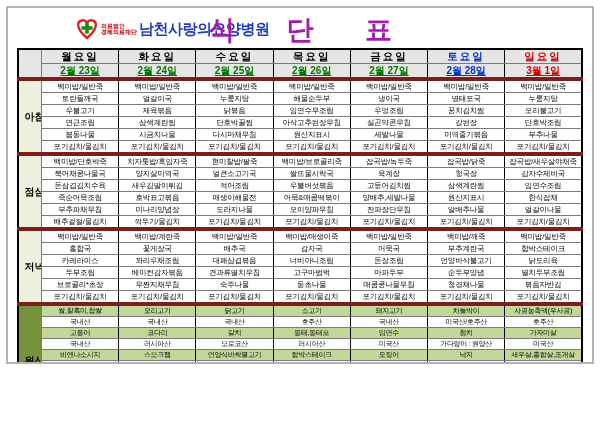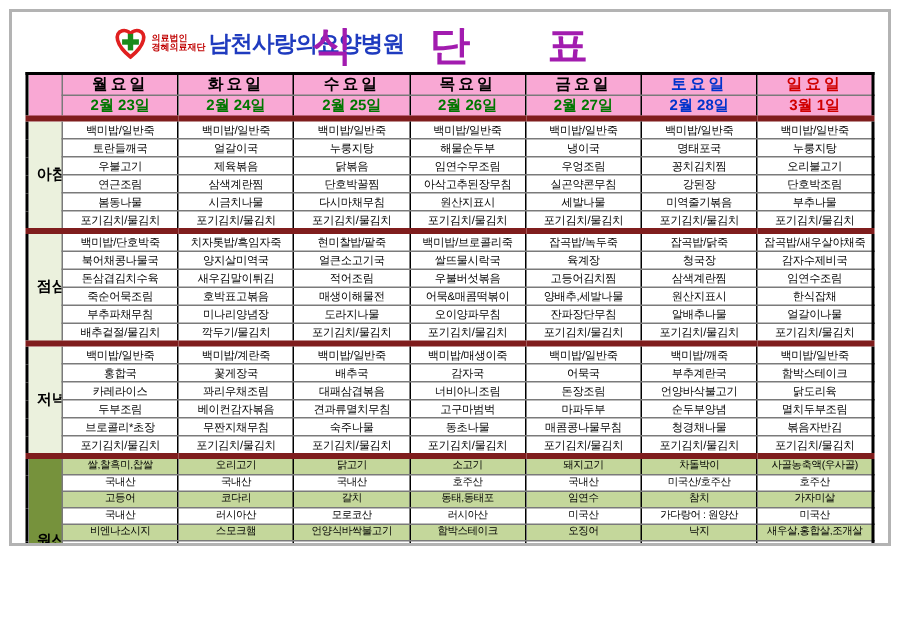--- a/index.html
+++ b/index.html
@@ -6,24 +6,24 @@
   .frame{box-sizing:border-box;margin:6px;border:2px solid #b3b3b3;height:358px;padding:4px 9px 5px 9px;background:#fff;overflow:hidden;}
   
   .hdr{position:relative;height:36px;}
   .logo{position:absolute;left:58px;top:5px;display:flex;align-items:center;gap:2px;}
   .logo-small{display:flex;flex-direction:column;font-size:6px;line-height:6px;color:#c00000;font-weight:bold;}
   .logo-name{font-size:15px;font-weight:bold;color:#1f3bbf;letter-spacing:-0.5px;}
   .title{position:absolute;left:0;right:0;top:0;text-align:center;font-size:27px;font-weight:bold;color:#a21caf;letter-spacing:22px;text-indent:22px;}
   
   table{border-collapse:collapse;width:100%;table-layout:fixed;border:2px solid #000;}
   th,td{border:1px solid #7a7a7a;padding:0;text-align:center;vertical-align:middle;overflow:hidden;white-space:nowrap;}
-  th{background:#f9a8d4;height:13px;font-size:10.5px;line-height:13px;}
+  th{background:#e5e5e5;height:13px;font-size:10.5px;line-height:13px;}
   .corner{width:22px;}
   .day-name{letter-spacing:2px;color:#000;}
-  .day-date{font-size:10px;font-weight:bold;}
+  .day-date{font-size:10px;font-weight:bold;text-decoration:underline;}
   .day-date.wd{color:#007700;}
   .sat{color:#0033cc;}
   .sun{color:#d00000;}
   .dc{border-left:1.5px solid #000;border-right:1.5px solid #000;}
   .ss{border-top:4px solid #7f1d1d;}
   .meal-cell{height:11px;font-size:7.5px;line-height:11px;background:#fff;letter-spacing:-0.2px;}
   .section-label{background:#ebf1dd;width:22px;}
   .origin-label{background:#76923c;width:22px;}
   .vlabel{width:11px;margin:0 auto;word-break:break-all;font-weight:bold;font-size:10px;line-height:15px;color:#000;}
   .origin-cell{height:10px;font-size:7px;line-height:10px;background:#fff;letter-spacing:-0.3px;}

